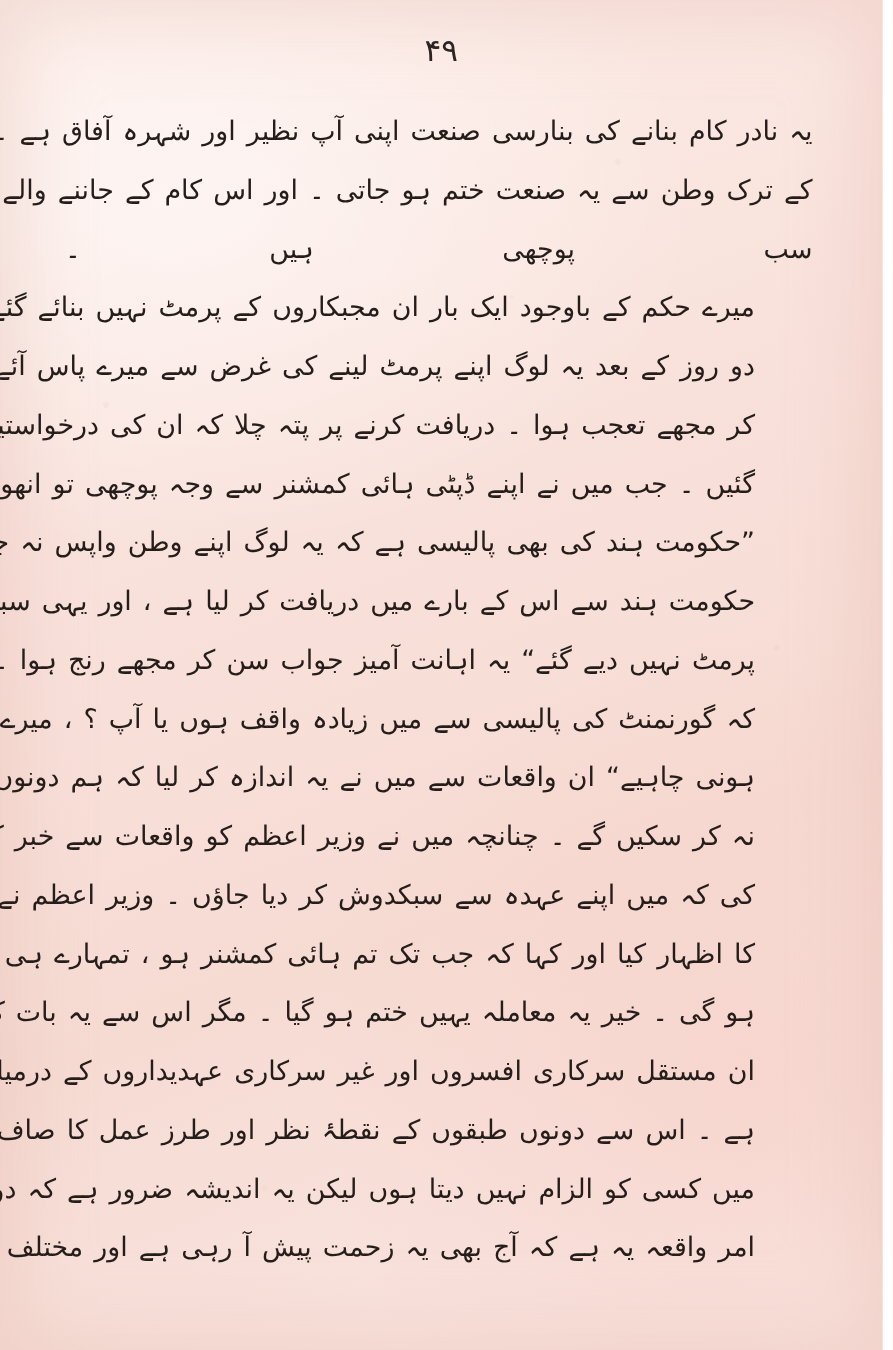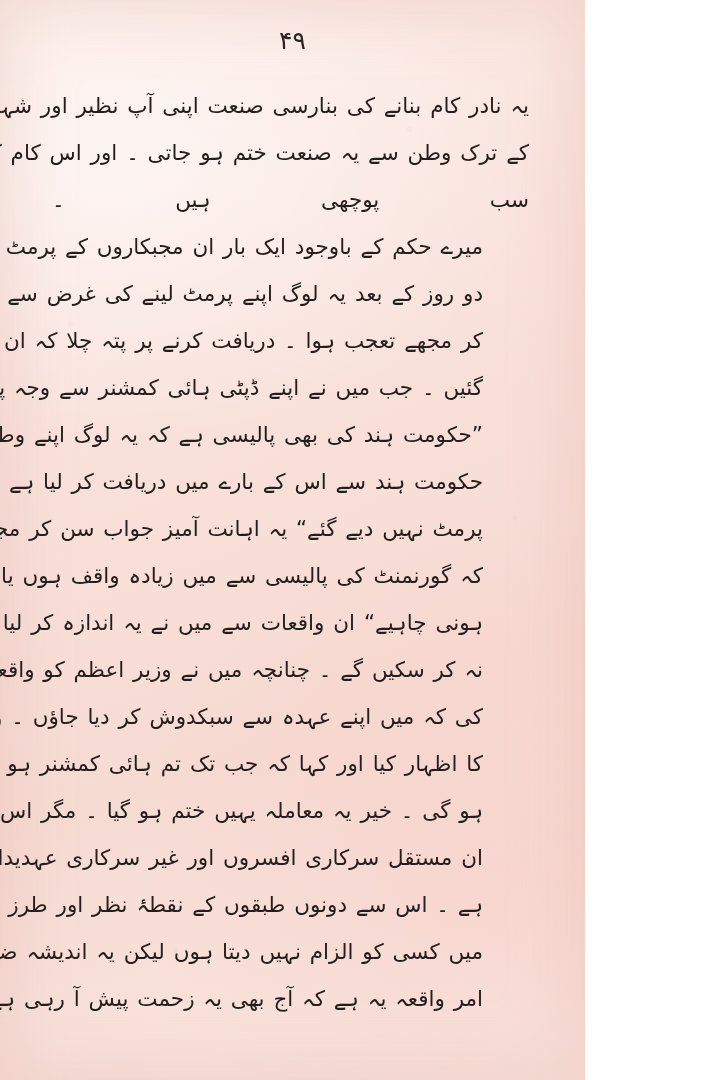--- a/index.html
+++ b/index.html
@@ -8,21 +8,21 @@
     background: #ffffff;
   }
   body {
     width: 714px;
     height: 1080px;
     overflow: hidden;
     font-family: "DejaVu Sans", sans-serif;
   }
   .page {
     position: relative;
-    width: 585px;
+    width: 706px;
     height: 1080px;
     background: #fbe7e2;
     background-image:
       radial-gradient(ellipse 600px 400px at 20% 15%, rgba(255,255,255,0.55), rgba(255,255,255,0) 70%),
       radial-gradient(ellipse 500px 500px at 85% 80%, rgba(246,205,197,0.55), rgba(246,205,197,0) 70%),
       linear-gradient(160deg, #fdeee9 0%, #f9e2dc 35%, #f6dbd3 65%, #fae8e3 100%);
     box-sizing: border-box;
     overflow: hidden;
   }
   

